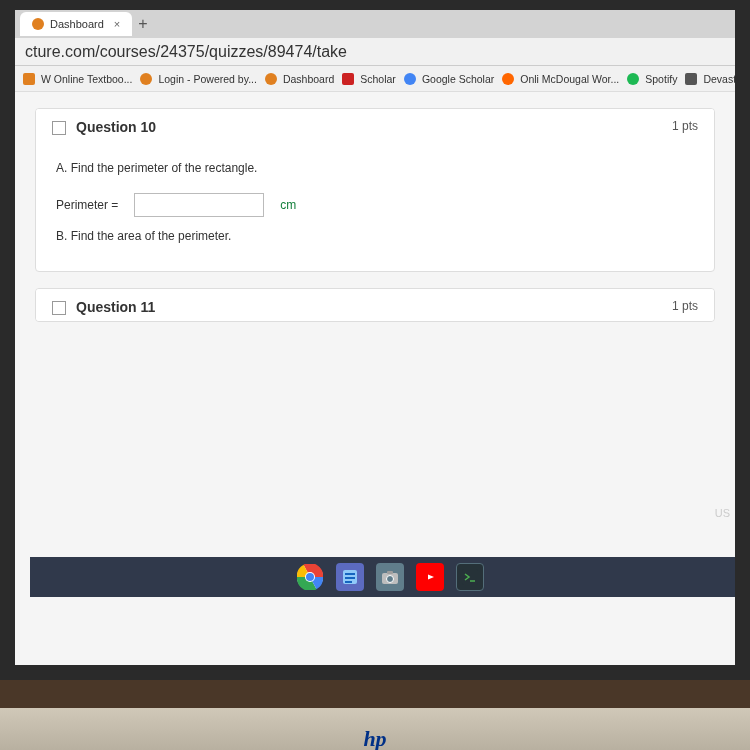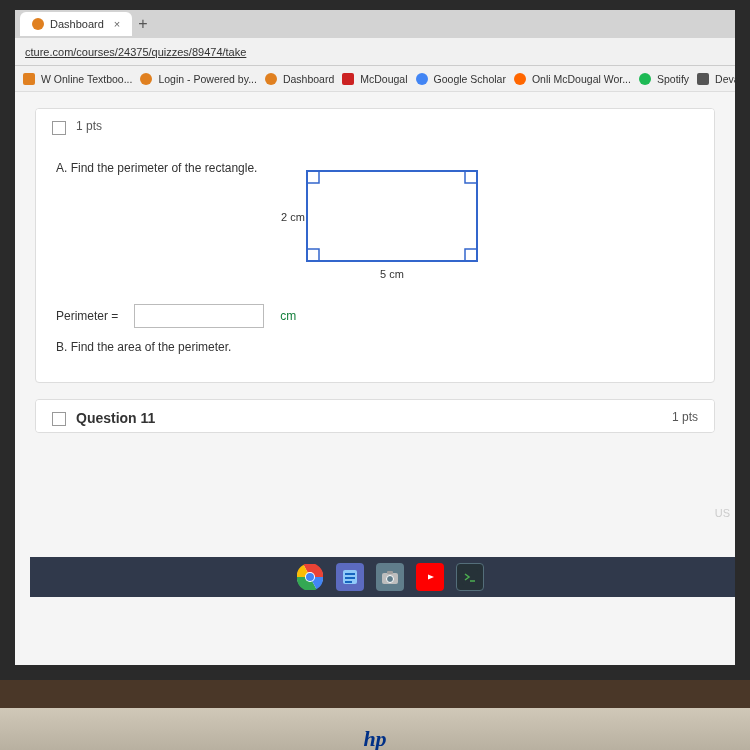--- a/index.html
+++ b/index.html
@@ -84,23 +84,22 @@
     .address-bar {
       background: #f1f1f1;
       height: 28px;
       display: flex;
       align-items: center;
       padding: 0 10px;
       border-bottom: 1px solid #ccc;
     }
 
     .address-bar .url {
-      font-size: 11px;
-      color: #333;
-      text-decoration: underline;
+      font-size: 16px;
+      color: #333;
     }
 
     .bookmarks-bar {
       background: #f1f1f1;
       height: 26px;
       display: flex;
       align-items: center;
       padding: 0 8px;
       gap: 8px;
       border-bottom: 1px solid #ddd;
@@ -312,21 +311,21 @@
         <div class="bookmark-item">
           <span class="bookmark-icon" style="background:#e08020;border-radius:50%;"></span>
           <span>Login - Powered by...</span>
         </div>
         <div class="bookmark-item">
           <span class="bookmark-icon" style="background:#e08020;border-radius:50%;"></span>
           <span>Dashboard</span>
         </div>
         <div class="bookmark-item">
           <span class="bookmark-icon" style="background:#cc2222;"></span>
-          <span>McDougal</span>
+          <span>Scholar</span>
         </div>
         <div class="bookmark-item">
           <span class="bookmark-icon" style="background:#4285f4;border-radius:50%;"></span>
           <span>Google Scholar</span>
         </div>
         <div class="bookmark-item">
           <span class="bookmark-icon" style="background:#ff6600;border-radius:50%;"></span>
           <span>Onli McDougal Wor...</span>
         </div>
         <div class="bookmark-item">
@@ -338,45 +337,28 @@
           <span>Devast.io - The Onli...</span>
         </div>
       </div>
     </div>
 
     <div class="page-content">
 
       <div class="question-block">
         <div class="question-header">
           <div class="question-checkbox"></div>
+          <span class="question-title">Question 10</span>
           <span class="question-pts">1 pts</span>
         </div>
         <div class="question-body">
 
           <div class="diagram-area">
             <div class="part-label">A. Find the perimeter of the rectangle.</div>
 
-            <div class="rectangle-container">
-              <svg class="rectangle-svg" width="230" height="130">
-
-                <rect x="30" y="15" width="170" height="90" fill="none" stroke="#3366cc" stroke-width="2"></rect>
-
-                <polyline points="30,27 42,27 42,15" fill="none" stroke="#3366cc" stroke-width="1.5"></polyline>
-
-                <polyline points="188,15 188,27 200,27" fill="none" stroke="#3366cc" stroke-width="1.5"></polyline>
-
-                <polyline points="200,93 188,93 188,105" fill="none" stroke="#3366cc" stroke-width="1.5"></polyline>
-
-                <polyline points="42,105 42,93 30,93" fill="none" stroke="#3366cc" stroke-width="1.5"></polyline>
-
-                <text x="16" y="65" font-size="11" fill="#333" text-anchor="middle">2 cm</text>
-
-                <text x="115" y="122" font-size="11" fill="#333" text-anchor="middle">5 cm</text>
-              </svg>
-            </div>
           </div>
 
           <div class="input-row">
             <span class="input-label">Perimeter =</span>
             <input class="answer-input" type="text" value="" style="">
             <span class="unit-label">cm</span>
           </div>
 
           <div class="section-divider">
             <div class="part-label">B. Find the area of the perimeter.</div>

